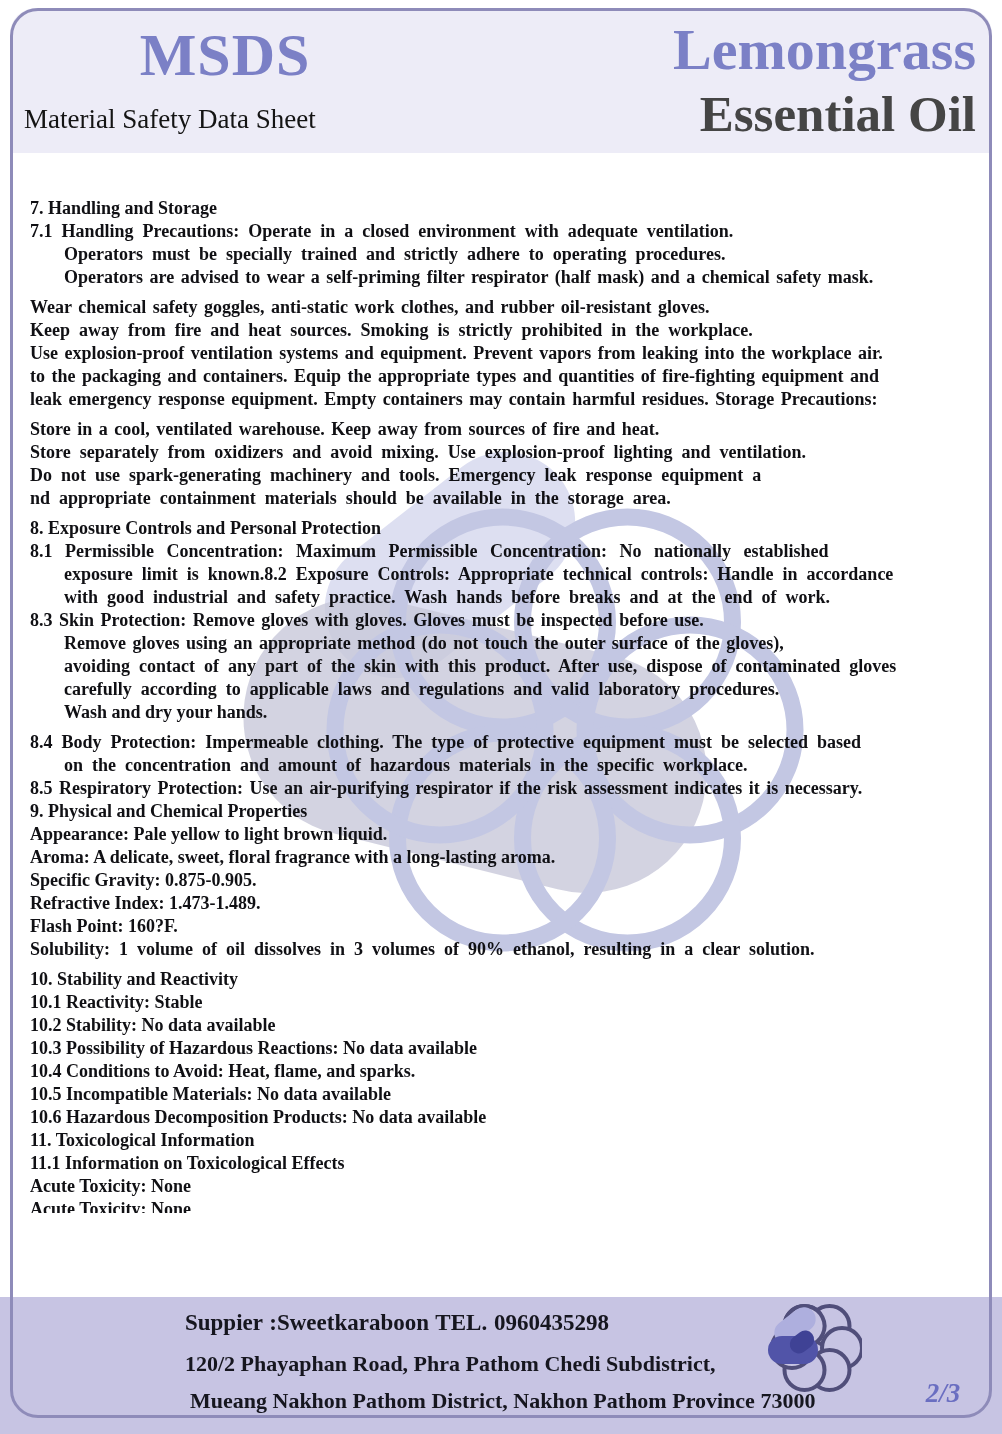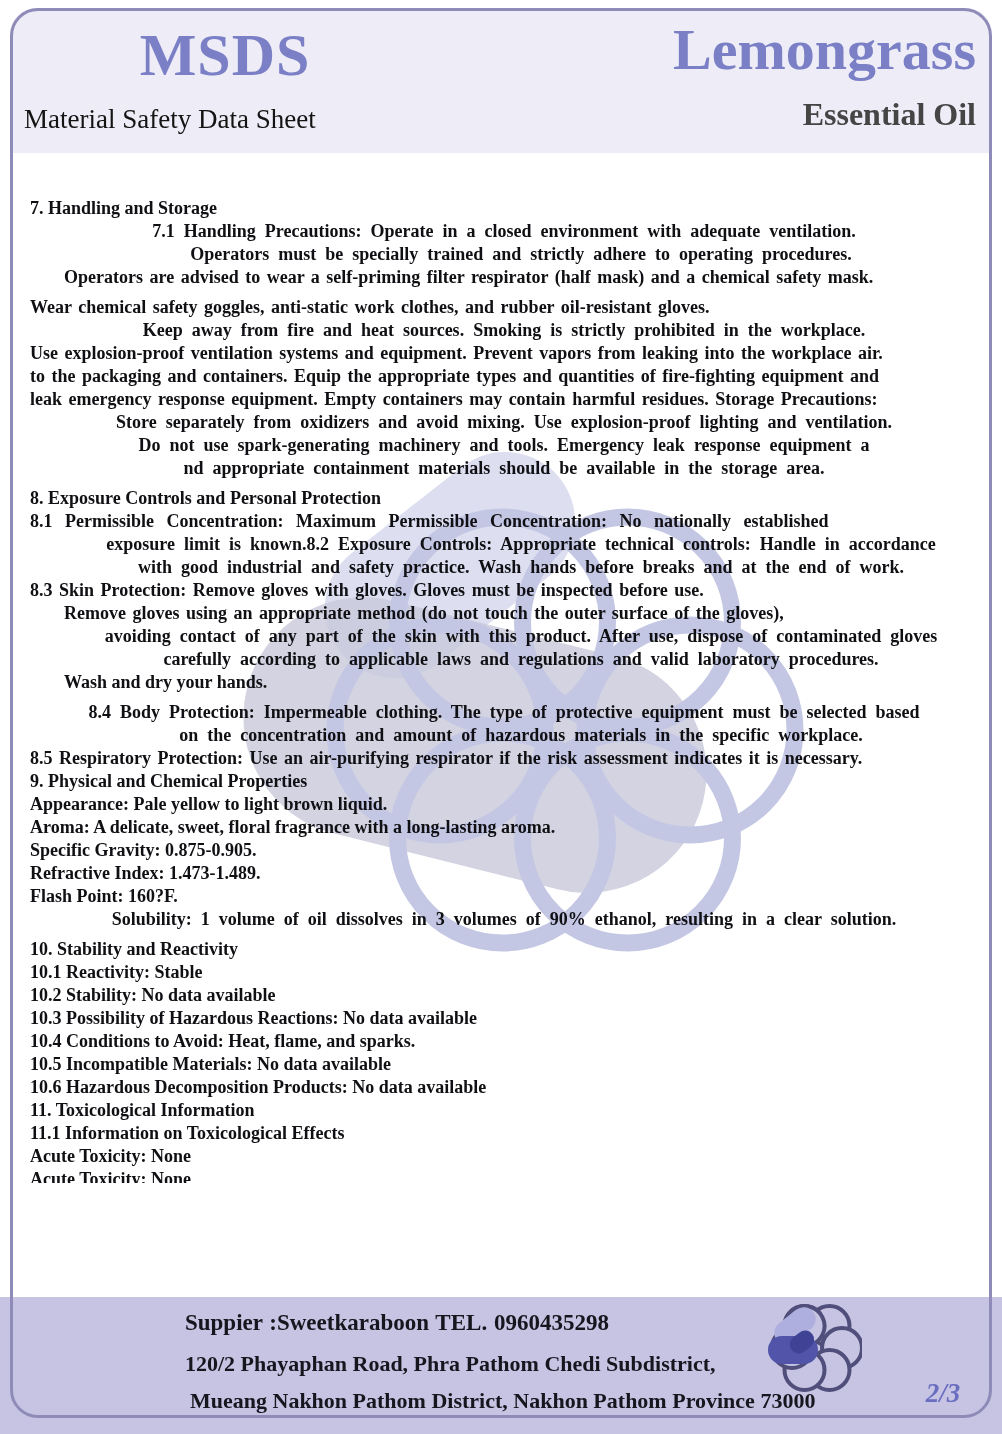--- a/index.html
+++ b/index.html
@@ -13,29 +13,29 @@
     border-radius:26px 26px 0 0;z-index:0;}
   .band-footer{left:0;top:1297px;width:1002px;height:137px;background:var(--footer-bg);z-index:0;}
   .frame{left:10px;top:8px;width:982px;height:1410px;border:3px solid var(--border-col);
     border-radius:28px;box-sizing:border-box;z-index:3;pointer-events:none;}
   
   .msds{left:95px;top:24px;width:260px;text-align:center;font-size:60px;line-height:62px;
     font-weight:bold;color:var(--accent);z-index:1;letter-spacing:1px;}
   .subtitle{left:24px;top:104px;font-size:27px;color:#141414;z-index:1;}
   .product{right:26px;top:20px;font-size:58px;line-height:60px;font-weight:bold;
     color:var(--accent);z-index:1;text-align:center;}
-  .product2{right:26px;top:92px;font-size:32px;line-height:44px;font-weight:bold;
+  .product2{right:26px;top:92px;font-size:51px;line-height:44px;font-weight:bold;
     color:#454545;z-index:1;text-align:right;}
   
   .body-lines{left:30px;top:197px;width:948px;z-index:1;color:#101014;
     font-size:18px;font-weight:bold;}
   .ln{line-height:23px;white-space:nowrap;}
   .i1{padding-left:34px;}
   .w1{word-spacing:2px;}
-  .w2{word-spacing:4.5px;text-align:center;}
+  .w2{word-spacing:4.5px;}
   .w3{word-spacing:8px;}
   .gap{margin-top:7px;}
   .ln:last-child{height:15px;overflow:hidden;}
   
   .watermark{left:230px;top:450px;width:600px;height:540px;z-index:0;}
   
   .f-supplier{left:185px;top:1310px;font-size:23px;font-weight:bold;color:#16161f;z-index:1;word-spacing:1px;}
   .f-addr1{left:185px;top:1351px;font-size:22px;font-weight:bold;color:#16161f;z-index:1;}
   .f-addr2{left:190px;top:1388px;font-size:22px;font-weight:bold;color:#16161f;z-index:1;}
   .f-logo{left:762px;top:1298px;width:100px;height:100px;z-index:1;}
@@ -75,20 +75,21 @@
 <div class="abs body-lines">
     <div class="ln">7. Handling and Storage</div>
     <div class="ln w2">7.1 Handling Precautions: Operate in a closed environment with adequate ventilation.</div>
     <div class="ln i1 w2">Operators must be specially trained and strictly adhere to operating procedures.</div>
     <div class="ln i1 w1">Operators are advised to wear a self-priming filter respirator (half mask) and a chemical safety mask.</div>
     <div class="ln w1 gap">Wear chemical safety goggles, anti-static work clothes, and rubber oil-resistant gloves.</div>
     <div class="ln w2">Keep away from fire and heat sources. Smoking is strictly prohibited in the workplace.</div>
     <div class="ln w1">Use explosion-proof ventilation systems and equipment. Prevent vapors from leaking into the workplace air.</div>
     <div class="ln w1">to the packaging and containers. Equip the appropriate types and quantities of fire-fighting equipment and</div>
     <div class="ln w1">leak emergency response equipment. Empty containers may contain harmful residues. Storage Precautions:</div>
+    <div class="ln w1 gap">Store in a cool, ventilated warehouse. Keep away from sources of fire and heat.</div>
     <div class="ln w2">Store separately from oxidizers and avoid mixing. Use explosion-proof lighting and ventilation.</div>
     <div class="ln w2">Do not use spark-generating machinery and tools. Emergency leak response equipment a</div>
     <div class="ln w2">nd appropriate containment materials should be available in the storage area.</div>
     <div class="ln gap">8. Exposure Controls and Personal Protection</div>
     <div class="ln w3">8.1 Permissible Concentration: Maximum Permissible Concentration: No nationally established</div>
     <div class="ln i1 w2">exposure limit is known.8.2 Exposure Controls: Appropriate technical controls: Handle in accordance</div>
     <div class="ln i1 w2">with good industrial and safety practice. Wash hands before breaks and at the end of work.</div>
     <div class="ln w1">8.3 Skin Protection: Remove gloves with gloves. Gloves must be inspected before use.</div>
     <div class="ln i1 w1">Remove gloves using an appropriate method (do not touch the outer surface of the gloves),</div>
     <div class="ln i1 w2">avoiding contact of any part of the skin with this product. After use, dispose of contaminated gloves</div>

